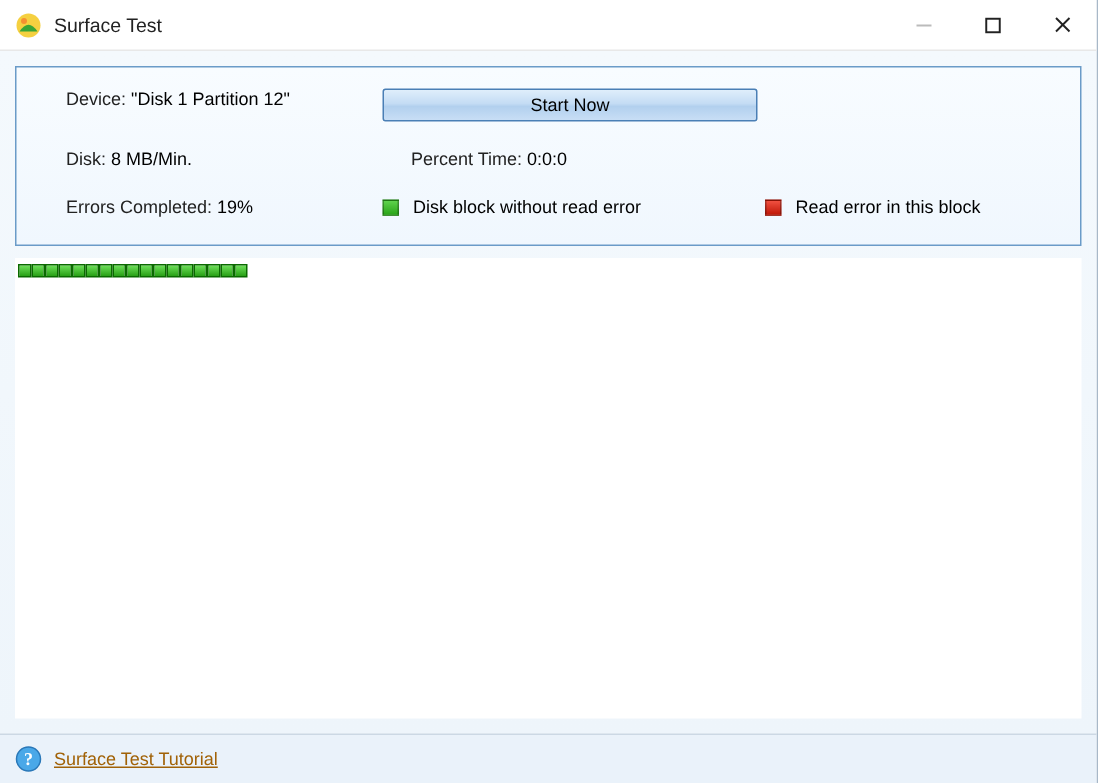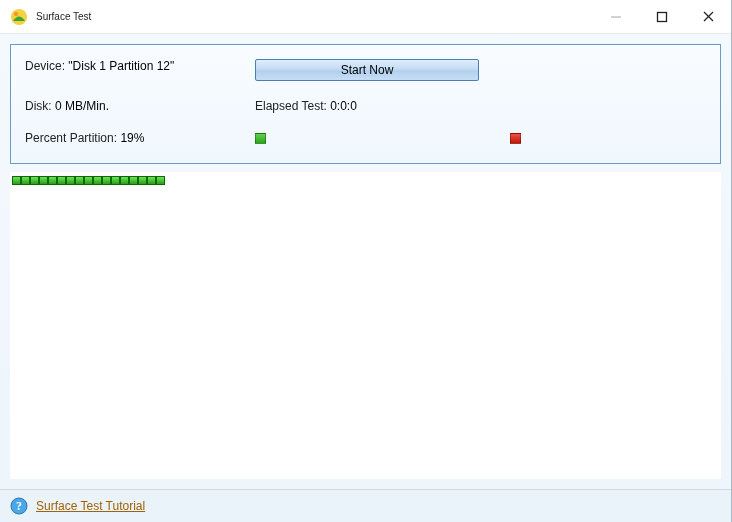--- a/index.html
+++ b/index.html
@@ -29,21 +29,21 @@
       border-bottom: 1px solid #e8e8e8;
     }
     .app-icon {
       width: 18px;
       height: 18px;
       margin-right: 8px;
       position: relative;
     }
     .app-icon svg { width: 18px; height: 18px; }
     .title-text {
-      font-size: 10px;
+      font-size: 13px;
       color: #222;
       flex: 1;
     }
     .win-controls {
       display: flex;
       height: 34px;
     }
     .win-btn {
       width: 46px;
       height: 34px;
@@ -68,28 +68,28 @@
       padding: 14px 14px 18px 14px;
     }
     .info-row {
       display: flex;
       margin-bottom: 18px;
     }
     .info-row:last-child { margin-bottom: 0; }
     .col1 { width: 230px; }
     .col2 { width: 255px; }
     .col3 { flex: 1; }
-    .label { color: #222; }
+    .label { color: #222; margin-left: 19px; }
     .errors-val {
       color: #d00000;
       font-weight: bold;
       font-size: 13px;
     }
     .start-btn {
-      width: 224px;
+      width: 250px;
       height: 22px;
       border: 1px solid #4a7fb5;
       background: linear-gradient(to bottom, #dfeefb 0%, #c4dcf4 45%, #b2d0ee 55%, #c8def5 100%);
       font-size: 12px;
       color: #000;
       border-radius: 2px;
       cursor: pointer;
       font-family: inherit;
       text-align: center;
     }
@@ -191,38 +191,40 @@
           <span>"Disk 1 Partition 12"</span>
         </div>
         <div class="col3">
           <button class="start-btn">Start Now</button>
         </div>
       </div>
 
       <div class="info-row">
         <div class="col1">
           <span class="label">Disk:</span>
-          <span>0 MB/Min.</span>
+          <span>8 MB/Min.</span>
         </div>
         <div class="col2">
-          <span class="label">Elapsed Test:</span>
+          <span class="label">Percent Time:</span>
           <span>0:0:0</span>
         </div>
       </div>
 
       <div class="info-row">
         <div class="col1">
-          <span class="label">Percent Partition:</span>
+          <span class="label">Errors Completed:</span>
           <span>19%</span>
         </div>
         <div class="col2">
           <span class="legend-block legend-green"></span>
+          <span>Disk block without read error</span>
         </div>
         <div class="col3">
           <span class="legend-block legend-red"></span>
+          <span>Read error in this block</span>
         </div>
       </div>
 
     </div>
 
     <div class="block-grid" id="block-grid">
         <div class="disk-block"></div>
         <div class="disk-block"></div>
         <div class="disk-block"></div>
         <div class="disk-block"></div>

